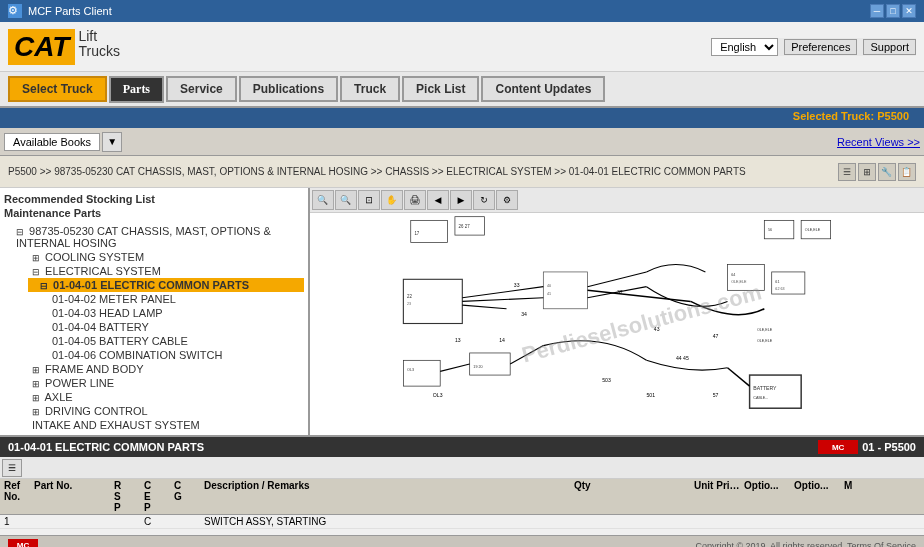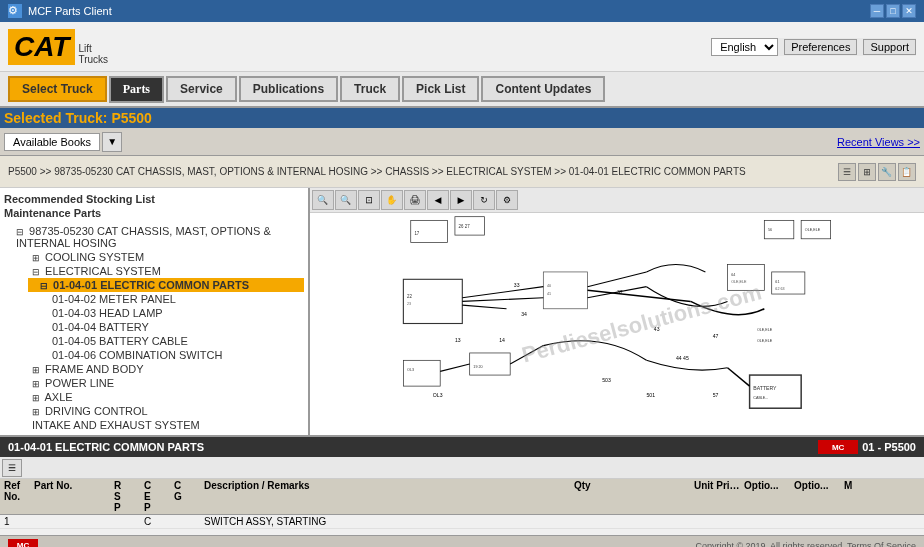--- a/index.html
+++ b/index.html
@@ -14,37 +14,37 @@
       align-items: center;
       padding: 0 8px;
       font-size: 11px;
     }
     .title-bar-icon { width: 14px; height: 14px; background: #4a90d9; margin-right: 6px; display: inline-block; }
     .title-bar-controls { margin-left: auto; display: flex; gap: 2px; }
     .title-bar-btn { width: 14px; height: 14px; background: #6a9fd8; border: 1px solid #4a7ab5; color: white; font-size: 9px; display: flex; align-items: center; justify-content: center; cursor: pointer; }
 
     
     .header { background: #f0f0f0; padding: 4px 8px; display: flex; align-items: center; border-bottom: 1px solid #ccc; height: 50px; }
-    .cat-logo { display: flex; align-items: flex-end; margin-right: 30px; }
+    .cat-logo { display: flex; align-items: flex-start; margin-right: 30px; }
     .cat-text { font-size: 28px; font-weight: 900; color: #000; font-style: italic; background: #f5a800; padding: 2px 6px; }
-    .cat-subtitle { font-size: 10px; color: #333; margin-left: 3px; line-height: 1.1; }
+    .cat-subtitle { font-size: 14px; color: #333; margin-left: 3px; line-height: 1.1; }
 
     
     .lang-bar { background: #e8e8e8; display: flex; align-items: center; justify-content: flex-end; padding: 2px 8px; border-bottom: 1px solid #ccc; height: 24px; gap: 6px; }
     .lang-select { padding: 1px 4px; font-size: 11px; border: 1px solid #999; background: white; }
     .lang-btn { padding: 1px 6px; font-size: 11px; background: #e0e0e0; border: 1px solid #999; cursor: pointer; }
 
     
     .nav-tabs { background: #e8e8e8; display: flex; align-items: center; padding: 4px 8px; gap: 2px; height: 36px; border-bottom: 2px solid #999; }
     .nav-tab { padding: 4px 12px; font-size: 12px; font-weight: bold; border: 2px solid #999; cursor: pointer; background: #e0e0e0; color: #333; }
     .nav-tab.active { background: #333; color: white; font-family: Liberation Serif, serif; }
     .nav-tab.yellow { background: #f5a800; color: #333; border-color: #c8860a; }
 
     
-    .selected-truck-bar { background: #2d5a8e; color: white; text-align: left; padding: 2px 4px; font-size: 14px; height: 20px; }
+    .selected-truck-bar { background: #2d5a8e; color: white; text-align: right; padding: 2px 15px; font-size: 11px; height: 20px; }
     .selected-truck-bar span { color: #f5a800; font-weight: bold; }
 
     
     .books-bar { background: #d4d0c8; display: flex; align-items: center; padding: 2px 4px; border-bottom: 1px solid #999; height: 28px; justify-content: space-between; }
     .books-dropdown { display: flex; align-items: center; gap: 2px; }
     .books-btn { padding: 2px 8px; font-size: 11px; background: #ffffff; border: 1px solid #999; }
     .books-arrow { width: 20px; height: 20px; background: #e0e0e0; border: 1px solid #999; display: flex; align-items: center; justify-content: center; font-size: 10px; cursor: pointer; }
     .recent-views { font-size: 11px; color: #0000cc; cursor: pointer; text-decoration: underline; }
 
     

